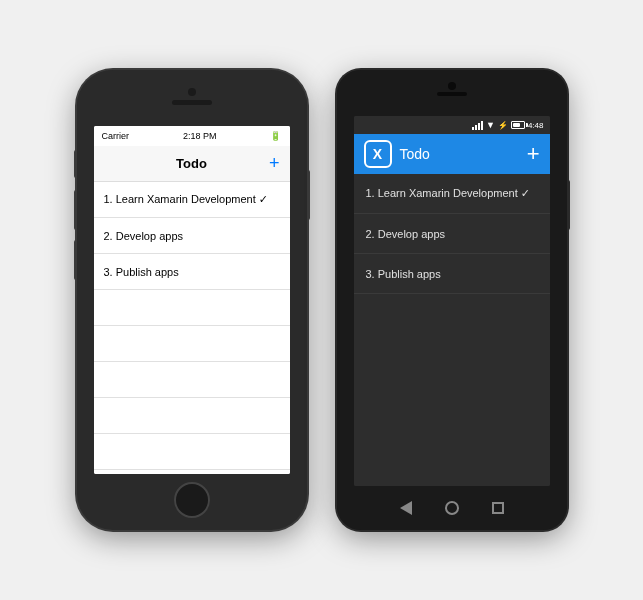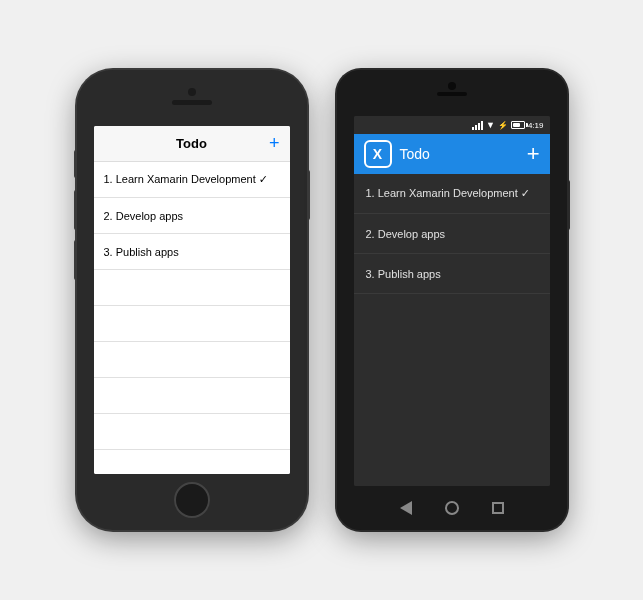--- a/index.html
+++ b/index.html
@@ -385,20 +385,27 @@
   <div class="side-button-left2"></div>
   <div class="side-button-left3"></div>
 
   <div class="ios-top-bezel">
     <div class="ios-camera"></div>
     <div class="ios-speaker"></div>
   </div>
 
   <div class="ios-screen">
 
+    <div class="ios-status-bar">
+      <span>Carrier</span>
+      <span>2:18 PM</span>
+      <div class="ios-status-right">
+        <span>🔋</span>
+      </div>
+    </div>
 
     <div class="ios-nav-bar">
       <span class="ios-nav-title">Todo</span>
       <span class="ios-nav-plus">+</span>
     </div>
 
     <div class="ios-list">
       <div class="ios-list-item">1. Learn Xamarin Development ✓</div>
       <div class="ios-list-item">2. Develop apps</div>
       <div class="ios-list-item">3. Publish apps</div>
@@ -435,21 +442,21 @@
       </div>
 
       <span style="font-size:9px;">▼</span>
 
       <span class="bolt-icon">⚡</span>
 
       <div class="battery-icon">
         <div class="battery-fill"></div>
       </div>
 
-      <span>4:19</span>
+      <span>4:48</span>
     </div>
 
     <div class="android-toolbar">
       <div class="xamarin-icon">X</div>
       <span class="android-toolbar-title">Todo</span>
       <span class="android-toolbar-plus">+</span>
     </div>
 
     <div class="android-list">
       <div class="android-list-item">1. Learn Xamarin Development ✓</div>

